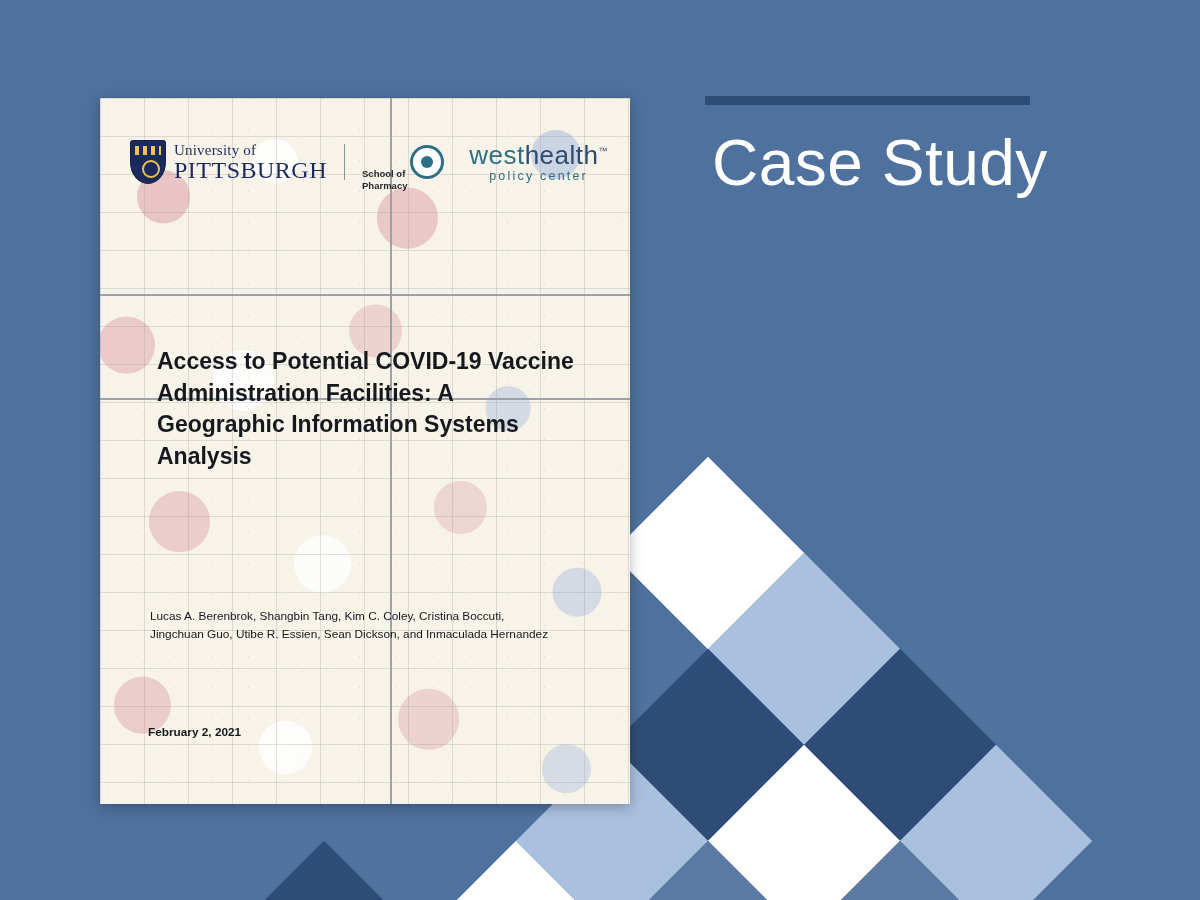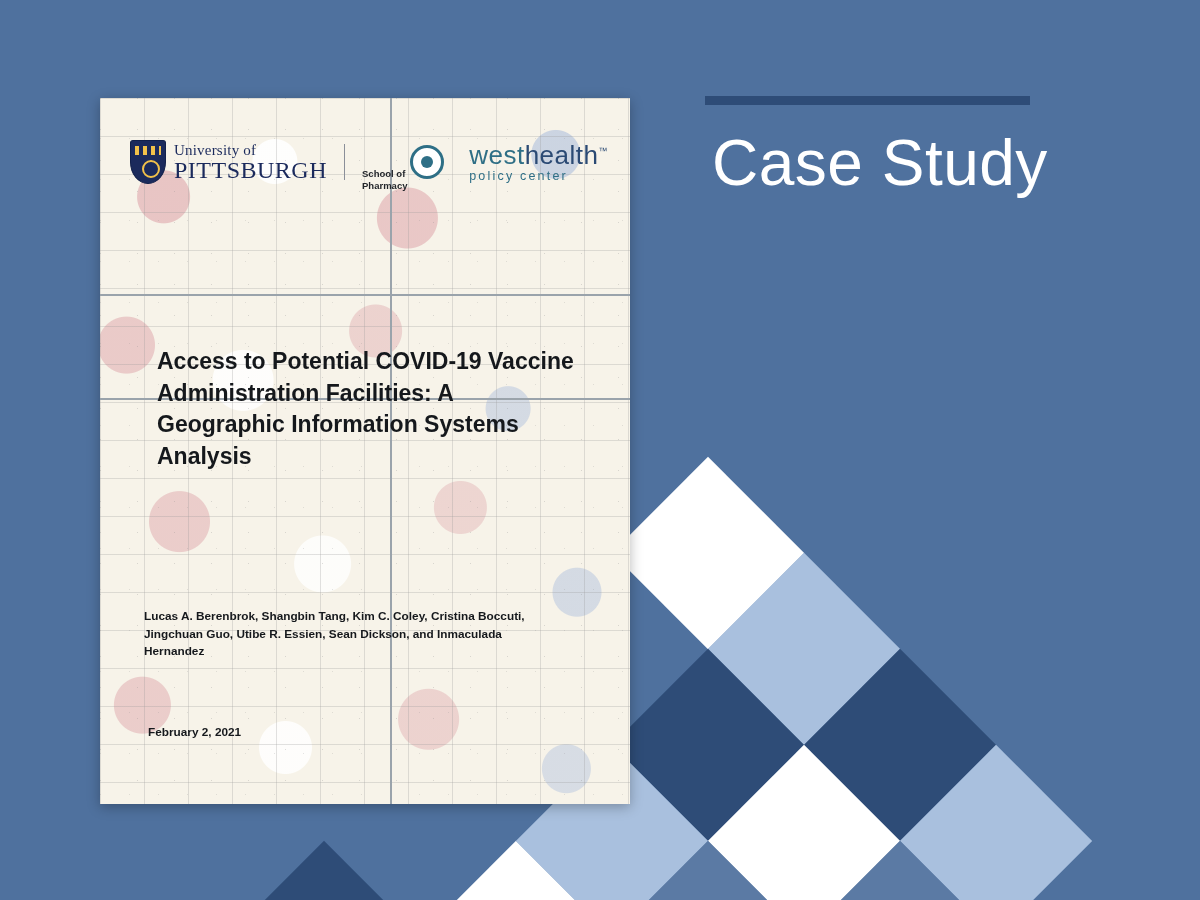--- a/index.html
+++ b/index.html
@@ -162,40 +162,40 @@
     width: 12px; height: 12px;
     border-radius: 50%;
     background: #2e6f86;
   }
   #wh-words { line-height: 1.0; }
   #wh-name { font-size: 26px; letter-spacing: .5px; }
   #wh-name .west { color: #2f6f86; }
   #wh-name .health { color: #2b4a74; font-weight: 300; }
   #wh-tm { font-size: 9px; vertical-align: super; color: #2b4a74; }
   #wh-sub {
-    font-size: 12.5px; color: #2f6f86; letter-spacing: 2.2px; text-align: left;
+    font-size: 12.5px; color: #2f6f86; letter-spacing: 2.2px; text-align: center;
     margin-top: 2px;
   }
 
   
   #cover-title {
     position: absolute;
     left: 57px; top: 248px;
     width: 420px;
     font-size: 23px;
     font-weight: bold;
     color: #15181c;
     line-height: 1.37;
   }
   #cover-authors {
     position: absolute;
-    left: 44px; top: 510px;
+    left: 50px; top: 510px;
     width: 400px;
     font-size: 11.8px;
-    font-weight: bold;
+    font-weight: normal;
     color: #15181c;
     line-height: 1.5;
   }
   #cover-date {
     position: absolute;
     left: 48px; top: 627px;
     font-size: 11.8px;
     font-weight: bold;
     color: #15181c;
   }

